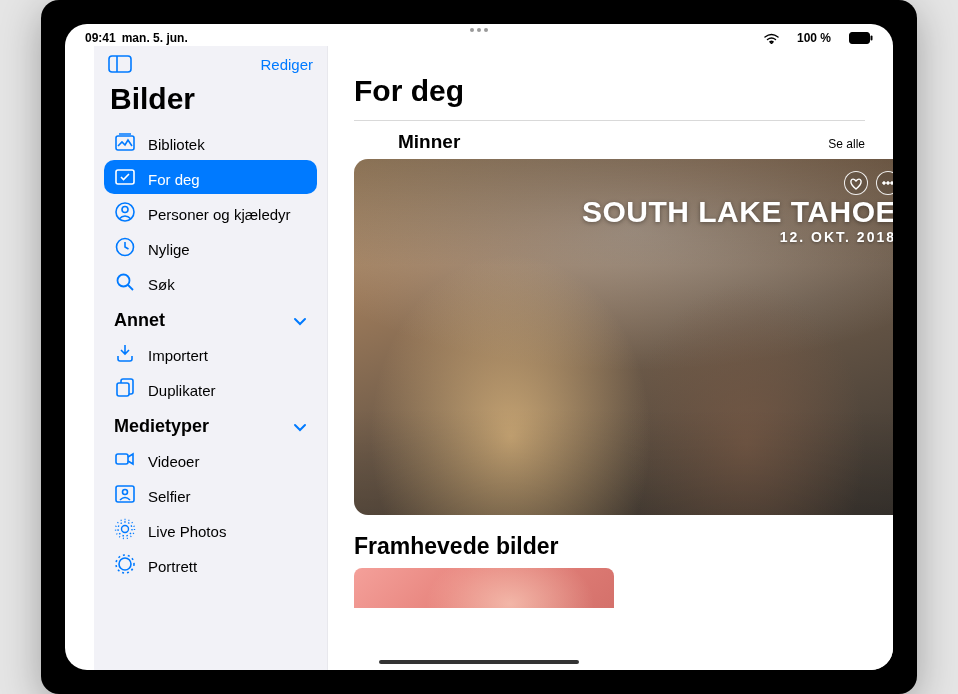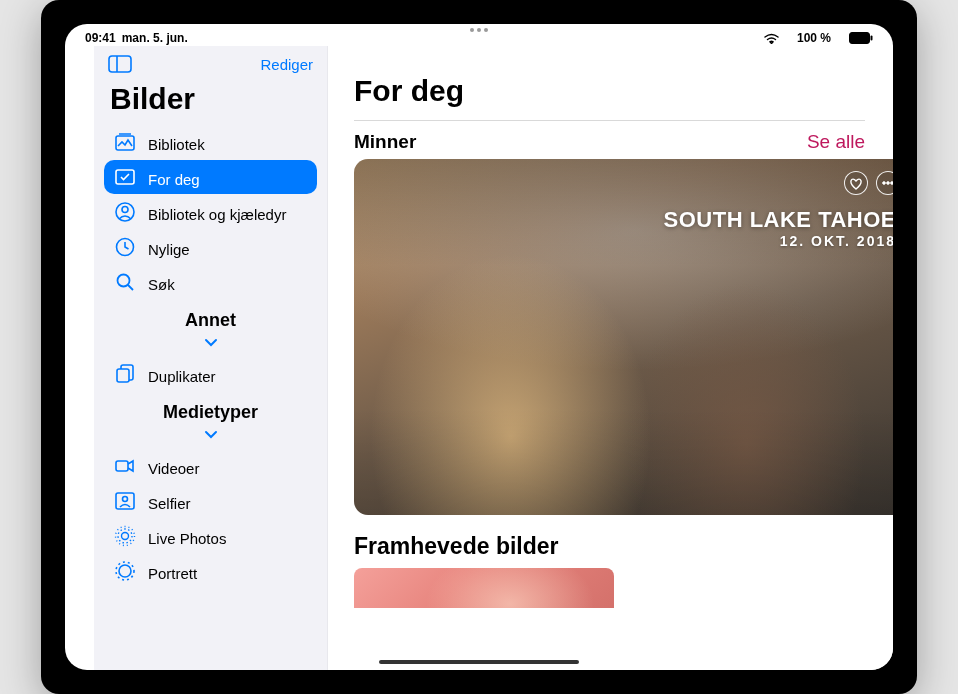--- a/index.html
+++ b/index.html
@@ -59,31 +59,31 @@
   position: relative;
 }
 .sb-item.selected { background:#007aff; color:#fff; }
 .sb-item .icon { width:22px; height:22px; display:flex; align-items:center; justify-content:center; flex-shrink:0; }
 .sb-item.selected .icon svg { stroke:#fff; fill:none; }
 .sb-item .icon svg { stroke:#007aff; }
 .sb-item .trail { margin-left:auto; color:#8e8e93; display:flex; align-items:center; }
 
 .sb-section {
   display:flex; align-items:center; justify-content:space-between;
-  padding: 10px 10px 4px; font-size:18px; font-weight:700; color:#000;flex-direction:column;
+  padding: 10px 10px 4px; font-size:18px; font-weight:700; color:#000;
 }
 .sb-section .chev { color:#007aff; }
 
 
 .content { flex:1; background:#fff; padding: 28px 0 0 26px; overflow:hidden; position:relative; }
 .page-title { font-size: 30px; font-weight:700; padding-bottom: 12px; margin-right:28px; border-bottom: 0.5px solid rgba(0,0,0,0.15); }
 
-.section-head { display:flex; justify-content:space-between; align-items:baseline; padding: 10px 28px 6px 0; }
+.section-head { display:flex; justify-content:space-between; align-items:baseline; padding: 10px 28px 6px 0; margin-left: 44px; }
 .section-head h2 { font-size:19px; font-weight:700; }
-.see-all { color:#be185d; font-size:19px; }
+.see-all { color:#000000; font-size:12px; }
 
 .memories-row { display:flex; gap:12px; overflow:hidden; }
 .memory-card {
   width: 560px; height: 356px; flex-shrink:0;
   border-radius: 14px; overflow:hidden; position:relative;
   background: linear-gradient(160deg, #b8966f 0%, #9c7a5a 25%, #6b5948 55%, #3a3530 100%);
 }
 .memory-card::before {
   content:""; position:absolute; inset:0;
   background:
@@ -91,23 +91,23 @@
     radial-gradient(ellipse 170px 230px at 70% 80%, rgba(120,90,70,0.8), rgba(80,60,45,0) 70%),
     radial-gradient(ellipse 500px 200px at 50% 20%, rgba(200,210,220,0.35), transparent 70%);
 }
 .memory-card::after{
   content:""; position:absolute; inset:0;
   background: linear-gradient(180deg, rgba(0,0,0,0.25) 0%, rgba(0,0,0,0) 30%, rgba(0,0,0,0) 70%, rgba(0,0,0,0.15) 100%);
 }
 .memory-overlay { position:absolute; top:14px; right:18px; left:18px; z-index:3; text-align:right; }
 .memory-title {
   font-family: "Arial Black", Impact, sans-serif;
-  font-size: 22px; font-weight: 900; letter-spacing: 0.5px;
+  font-size: 30px; font-weight: 900; letter-spacing: 0.5px;
   color:#fff; text-shadow: 0 1px 4px rgba(0,0,0,0.4);
-  margin-top: 34px;
+  margin-top: 22px;
 }
 .memory-date { font-size:14px; font-weight:700; letter-spacing:2px; color:#fff; text-shadow: 0 1px 3px rgba(0,0,0,0.4); }
 .memory-actions { position:absolute; top:12px; right:14px; z-index:4; display:flex; gap:8px; }
 .memory-actions .circ{
   width:24px;height:24px;border-radius:50%;
   border:1.5px solid rgba(255,255,255,0.9);
   display:flex;align-items:center;justify-content:center;
   background: rgba(0,0,0,0.1);
 }
 .memory-actions svg{stroke:#fff;}
@@ -207,21 +207,21 @@
           </div>
 
           <div class="sb-item">
             <span class="icon">
               <svg width="22" height="22" viewBox="0 0 22 22" fill="none" stroke="#007aff" stroke-width="1.6">
                   <circle cx="11" cy="11" r="9"></circle>
                   <circle cx="11" cy="8.5" r="3"></circle>
                   <path d="M5 18 q6-6 12 0"></path>
                 </svg>
             </span>
-            <span>Bibliotek og kjæledyr</span>
+            <span>Personer og kjæledyr</span>
           </div>
 
 
 
           <div class="sb-item">
             <span class="icon">
               <svg width="22" height="22" viewBox="0 0 22 22" fill="none" stroke="#007aff" stroke-width="1.6">
                   <circle cx="11" cy="11" r="8.5"></circle>
                   <path d="M11 6 v5 l3.5 2"></path>
                 </svg>
@@ -241,20 +241,28 @@
 
           <div class="sb-section">
             <span>Annet</span>
             <span class="chev">
               <svg width="14" height="10" viewBox="0 0 14 10" fill="none" stroke="#007aff" stroke-width="2" stroke-linecap="round">
                   <path d="M2 3 l5 5 5-5"></path>
                 </svg>
             </span>
           </div>
 
+          <div class="sb-item">
+            <span class="icon">
+              <svg width="22" height="22" viewBox="0 0 22 22" fill="none" stroke="#007aff" stroke-width="1.6">
+                  <path d="M11 3 v9 M7 8 l4 4 4-4 M4 14 v3 a2 2 0 0 0 2 2 h10 a2 2 0 0 0 2-2 v-3"></path>
+                </svg>
+            </span>
+            <span>Importert</span>
+          </div>
 
           <div class="sb-item">
             <span class="icon">
               <svg width="22" height="22" viewBox="0 0 22 22" fill="none" stroke="#007aff" stroke-width="1.6">
                   <rect x="3" y="6" width="12" height="13" rx="2"></rect>
                   <path d="M7 6 V4 a2 2 0 0 1 2-2 h8 a2 2 0 0 1 2 2 v11 a2 2 0 0 1-2 2 h-2"></path>
                 </svg>
             </span>
             <span>Duplikater</span>
           </div>

